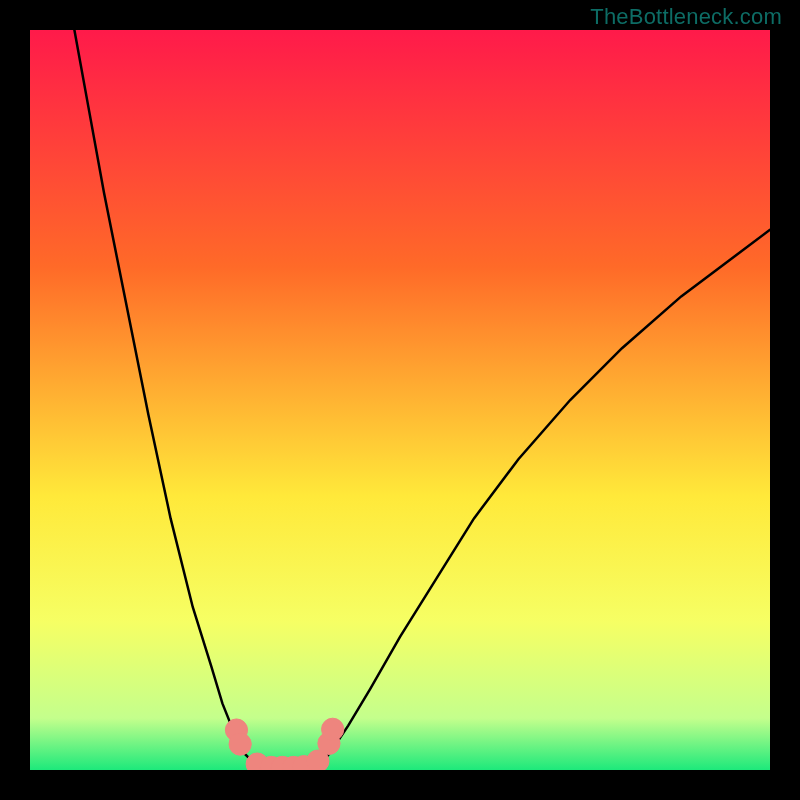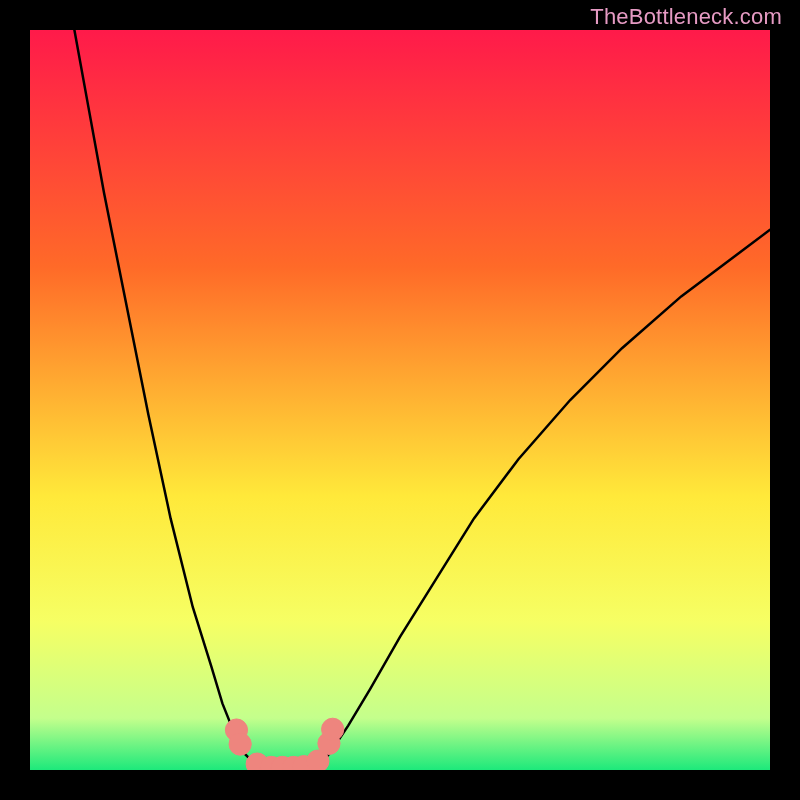--- a/index.html
+++ b/index.html
@@ -16,21 +16,21 @@
     left: 0;
     top: 0;
     width: 800px;
     height: 800px;
     background: #000;
   }
   .watermark {
     position: absolute;
     top: 4px;
     right: 18px;
-    color: #f9a8d4;
+    color: #0f766e;
     font-size: 22px;
     font-weight: 500;
     letter-spacing: 0.2px;
     opacity: 0.92;
     user-select: none;
   }
   .plot-wrap {
     position: absolute;
     left: 30px;
     top: 30px;

